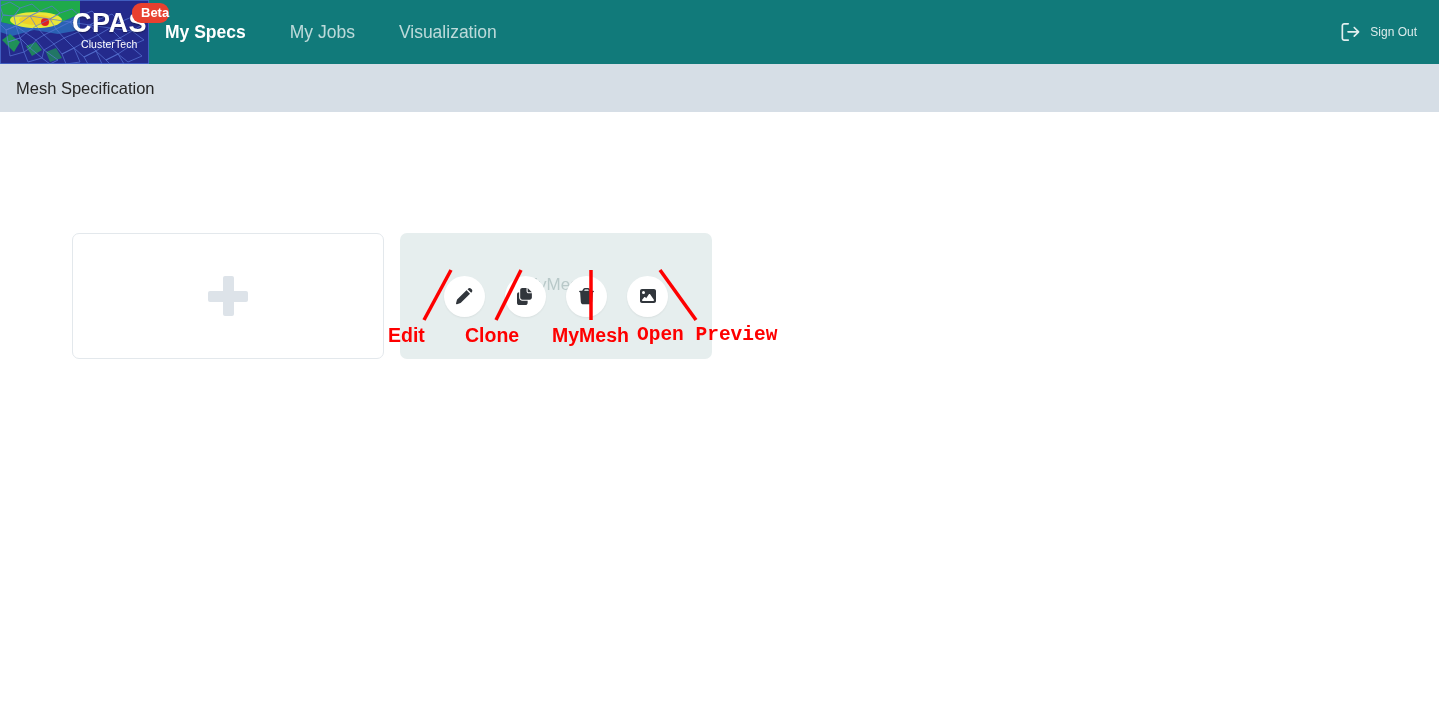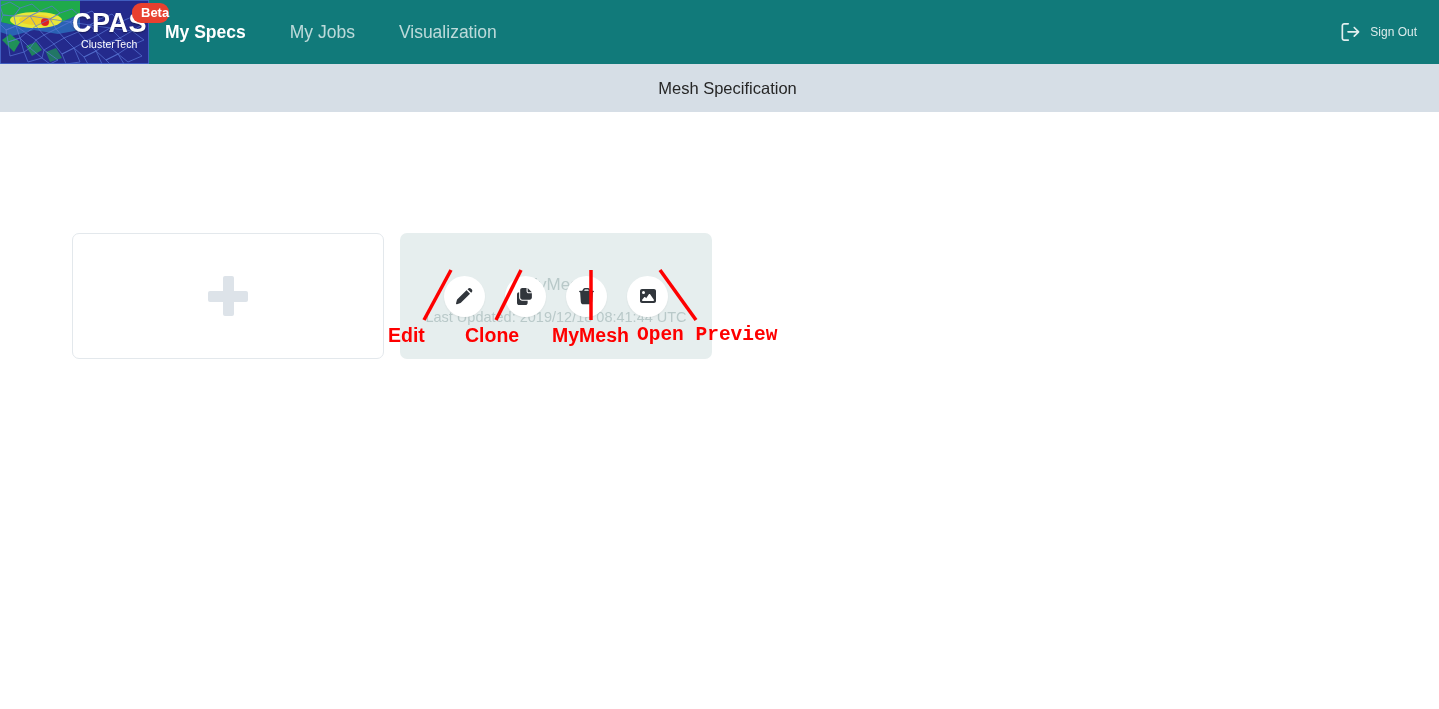--- a/index.html
+++ b/index.html
@@ -106,21 +106,20 @@
   }
   .signout svg { display: block; }
 
   
   .subheader {
     height: 48px;
     background: #d6dee6;
     display: flex;
     align-items: center;
     padding-left: 16px;
-    justify-content: center;
   }
   .subheader-title {
     font-size: 16.5px;
     color: #262626;
     line-height: 1;
   }
 
   
   .content {
     position: relative;
@@ -305,21 +304,20 @@
 <div class="content">
 
   <div class="cards">
 
     <div class="card card-new">
       <div class="plus-icon"></div>
     </div>
 
     <div class="card card-mesh">
       <div class="card-mesh-text mesh-name">MyMesh</div>
-      <div class="card-mesh-text mesh-updated">Last Updated: 2019/12/18 08:41:44 UTC</div>
 
       <div class="card-overlay">
 
         <button class="action-btn">
           <span>
             <svg width="17" height="17" viewBox="0 0 512 512" fill="#31363c">
               <path d="M362.7 19.3l-16.4 16.4 110 110 16.4-16.4c25-25 25-65.5 0-90.5l-19.5-19.5c-25-25-65.5-25-90.5 0zm-47 47L48.3 333.7c-10.8 10.8-18.7 24.2-23 38.9L1 457.5c-2.5 8.4-.2 17.5 6 23.7s15.3 8.5 23.7 6l84.9-24.3c14.7-4.2 28.1-12.1 38.9-23L422 172.7l-110-110z"></path>
             </svg>
           </span>
         </button>

